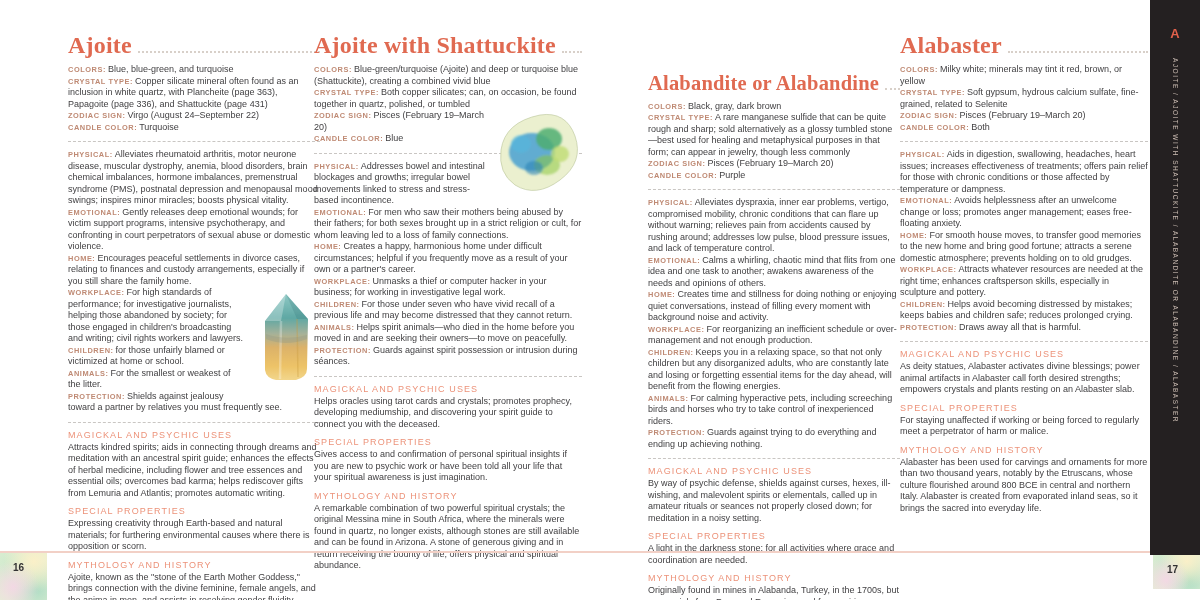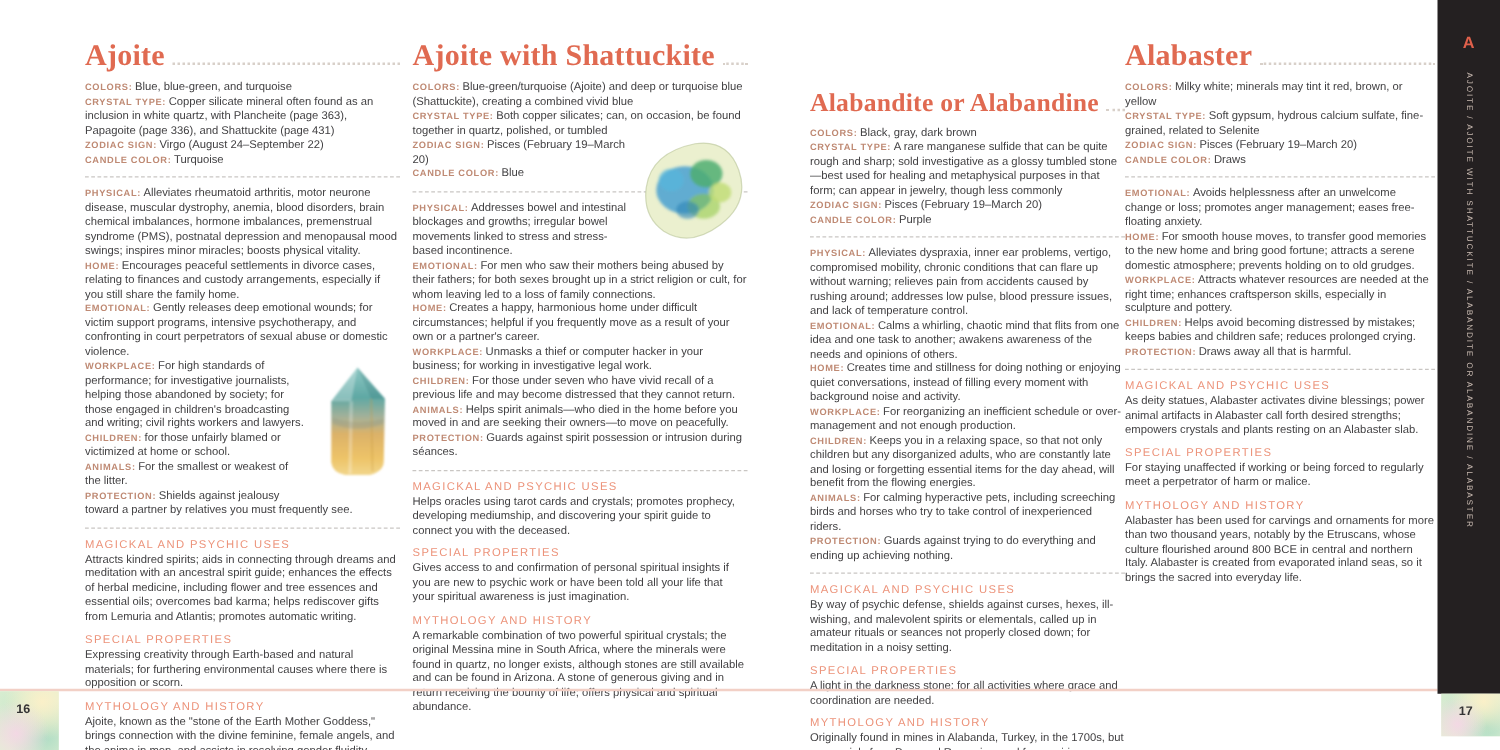--- a/index.html
+++ b/index.html
@@ -4,21 +4,21 @@
 <style>
   html,body{margin:0;padding:0;}
   body{
     width:1200px;height:600px;position:relative;overflow:hidden;
     background:#ffffff;color:#424143;
     font-family:"Liberation Sans", sans-serif;
     -webkit-font-smoothing:antialiased;
   }
   .column{position:absolute;top:33px;}
   #entry-0{left:68px;width:252px;}
-  #entry-1{left:330px;width:268px;}
+  #entry-1{left:314px;width:268px;}
   #entry-2{left:648px;width:252px;margin-top:40px;}
   #entry-3{left:900px;width:248px;}
 
   .title-row{display:flex;align-items:baseline;margin:0 0 7px 0;}
   .entry-title{
     font-family:"Liberation Serif", serif;font-weight:bold;
     font-size:24px;line-height:1;color:#e06a51;margin:0;letter-spacing:0.2px;
     white-space:nowrap;
   }
   #entry-2 .entry-title{font-size:20.5px;}
@@ -91,22 +91,22 @@
       </div>
       <div class="block">
         <p class="line"><span class="lbl">COLORS:</span><span class="txt">Blue, blue-green, and turquoise</span></p>
         <p class="line"><span class="lbl">CRYSTAL TYPE:</span><span class="txt">Copper silicate mineral often found as an inclusion in white quartz, with Plancheite (page 363), Papagoite (page 336), and Shattuckite (page 431)</span></p>
         <p class="line"><span class="lbl">ZODIAC SIGN:</span><span class="txt">Virgo (August 24–September 22)</span></p>
         <p class="line"><span class="lbl">CANDLE COLOR:</span><span class="txt">Turquoise</span></p>
       </div>
       <div class="sep"></div>
       <div class="block">
         <p class="line"><span class="lbl">PHYSICAL:</span><span class="txt">Alleviates rheumatoid arthritis, motor neurone disease, muscular dystrophy, anemia, blood disorders, brain chemical imbalances, hormone imbalances, premenstrual syndrome (PMS), postnatal depression and menopausal mood swings; inspires minor miracles; boosts physical vitality.</span></p>
+        <p class="line"><span class="lbl">EMOTIONAL:</span><span class="txt">Gently releases deep emotional wounds; for victim support programs, intensive psychotherapy, and confronting in court perpetrators of sexual abuse or domestic violence.</span></p>
         <p class="line"><span class="lbl">HOME:</span><span class="txt">Encourages peaceful settlements in divorce cases, relating to finances and custody arrangements, especially if you still share the family home.</span></p>
-        <p class="line"><span class="lbl">EMOTIONAL:</span><span class="txt">Gently releases deep emotional wounds; for victim support programs, intensive psychotherapy, and confronting in court perpetrators of sexual abuse or domestic violence.</span></p>
         <div class="float-ill ajoite-crystal">
   <svg width="68" height="96" viewBox="0 0 68 96">
     <defs>
       <linearGradient id="cg" x1="0" y1="0" x2="0" y2="1">
         <stop offset="0%" stop-color="#8ec8c4"></stop>
         <stop offset="28%" stop-color="#5fa8a4"></stop>
         <stop offset="46%" stop-color="#a4b199"></stop>
         <stop offset="62%" stop-color="#dcb269"></stop>
         <stop offset="84%" stop-color="#edc367"></stop>
         <stop offset="100%" stop-color="#f2d68c"></stop>
@@ -189,21 +189,21 @@
         <p class="sec-text">A remarkable combination of two powerful spiritual crystals; the original Messina mine in South Africa, where the minerals were found in quartz, no longer exists, although stones are still available and can be found in Arizona. A stone of generous giving and in return receiving the bounty of life; offers physical and spiritual abundance.</p>
       </div>
     </div>
   <div class="column" id="entry-2">
       <div class="title-row">
         <h2 class="entry-title">Alabandite or Alabandine</h2>
         <div class="leader"></div>
       </div>
       <div class="block">
         <p class="line"><span class="lbl">COLORS:</span><span class="txt">Black, gray, dark brown</span></p>
-        <p class="line"><span class="lbl">CRYSTAL TYPE:</span><span class="txt">A rare manganese sulfide that can be quite rough and sharp; sold investigative as a glossy tumbled stone—best used for healing and metaphysical purposes in that form; can appear in jewelry, though less commonly</span></p>
+        <p class="line"><span class="lbl">CRYSTAL TYPE:</span><span class="txt">A rare manganese sulfide that can be quite rough and sharp; sold alternatively as a glossy tumbled stone—best used for healing and metaphysical purposes in that form; can appear in jewelry, though less commonly</span></p>
         <p class="line"><span class="lbl">ZODIAC SIGN:</span><span class="txt">Pisces (February 19–March 20)</span></p>
         <p class="line"><span class="lbl">CANDLE COLOR:</span><span class="txt">Purple</span></p>
       </div>
       <div class="sep"></div>
       <div class="block">
         <p class="line"><span class="lbl">PHYSICAL:</span><span class="txt">Alleviates dyspraxia, inner ear problems, vertigo, compromised mobility, chronic conditions that can flare up without warning; relieves pain from accidents caused by rushing around; addresses low pulse, blood pressure issues, and lack of temperature control.</span></p>
         <p class="line"><span class="lbl">EMOTIONAL:</span><span class="txt">Calms a whirling, chaotic mind that flits from one idea and one task to another; awakens awareness of the needs and opinions of others.</span></p>
         <p class="line"><span class="lbl">HOME:</span><span class="txt">Creates time and stillness for doing nothing or enjoying quiet conversations, instead of filling every moment with background noise and activity.</span></p>
         <p class="line"><span class="lbl">WORKPLACE:</span><span class="txt">For reorganizing an inefficient schedule or over-management and not enough production.</span></p>
         <p class="line"><span class="lbl">CHILDREN:</span><span class="txt">Keeps you in a relaxing space, so that not only children but any disorganized adults, who are constantly late and losing or forgetting essential items for the day ahead, will benefit from the flowing energies.</span></p>
@@ -222,24 +222,25 @@
     </div>
   <div class="column" id="entry-3">
       <div class="title-row">
         <h2 class="entry-title">Alabaster</h2>
         <div class="leader"></div>
       </div>
       <div class="block">
         <p class="line"><span class="lbl">COLORS:</span><span class="txt">Milky white; minerals may tint it red, brown, or yellow</span></p>
         <p class="line"><span class="lbl">CRYSTAL TYPE:</span><span class="txt">Soft gypsum, hydrous calcium sulfate, fine-grained, related to Selenite</span></p>
         <p class="line"><span class="lbl">ZODIAC SIGN:</span><span class="txt">Pisces (February 19–March 20)</span></p>
-        <p class="line"><span class="lbl">CANDLE COLOR:</span><span class="txt">Draws</span></p>
-      </div>
-      <div class="sep"></div>
-      <div class="block">
+        <p class="line"><span class="lbl">CANDLE COLOR:</span><span class="txt">Both</span></p>
+      </div>
+      <div class="sep"></div>
+      <div class="block">
+        <p class="line"><span class="lbl">PHYSICAL:</span><span class="txt">Aids in digestion, swallowing, headaches, heart issues; increases effectiveness of treatments; offers pain relief for those with chronic conditions or those affected by temperature or dampness.</span></p>
         <p class="line"><span class="lbl">EMOTIONAL:</span><span class="txt">Avoids helplessness after an unwelcome change or loss; promotes anger management; eases free-floating anxiety.</span></p>
         <p class="line"><span class="lbl">HOME:</span><span class="txt">For smooth house moves, to transfer good memories to the new home and bring good fortune; attracts a serene domestic atmosphere; prevents holding on to old grudges.</span></p>
         <p class="line"><span class="lbl">WORKPLACE:</span><span class="txt">Attracts whatever resources are needed at the right time; enhances craftsperson skills, especially in sculpture and pottery.</span></p>
         <p class="line"><span class="lbl">CHILDREN:</span><span class="txt">Helps avoid becoming distressed by mistakes; keeps babies and children safe; reduces prolonged crying.</span></p>
         <p class="line"><span class="lbl">PROTECTION:</span><span class="txt">Draws away all that is harmful.</span></p>
       </div>
       <div class="sep"></div>
       <div class="block">
         <h3 class="sec-heading">MAGICKAL AND PSYCHIC USES</h3>
         <p class="sec-text">As deity statues, Alabaster activates divine blessings; power animal artifacts in Alabaster call forth desired strengths; empowers crystals and plants resting on an Alabaster slab.</p>

